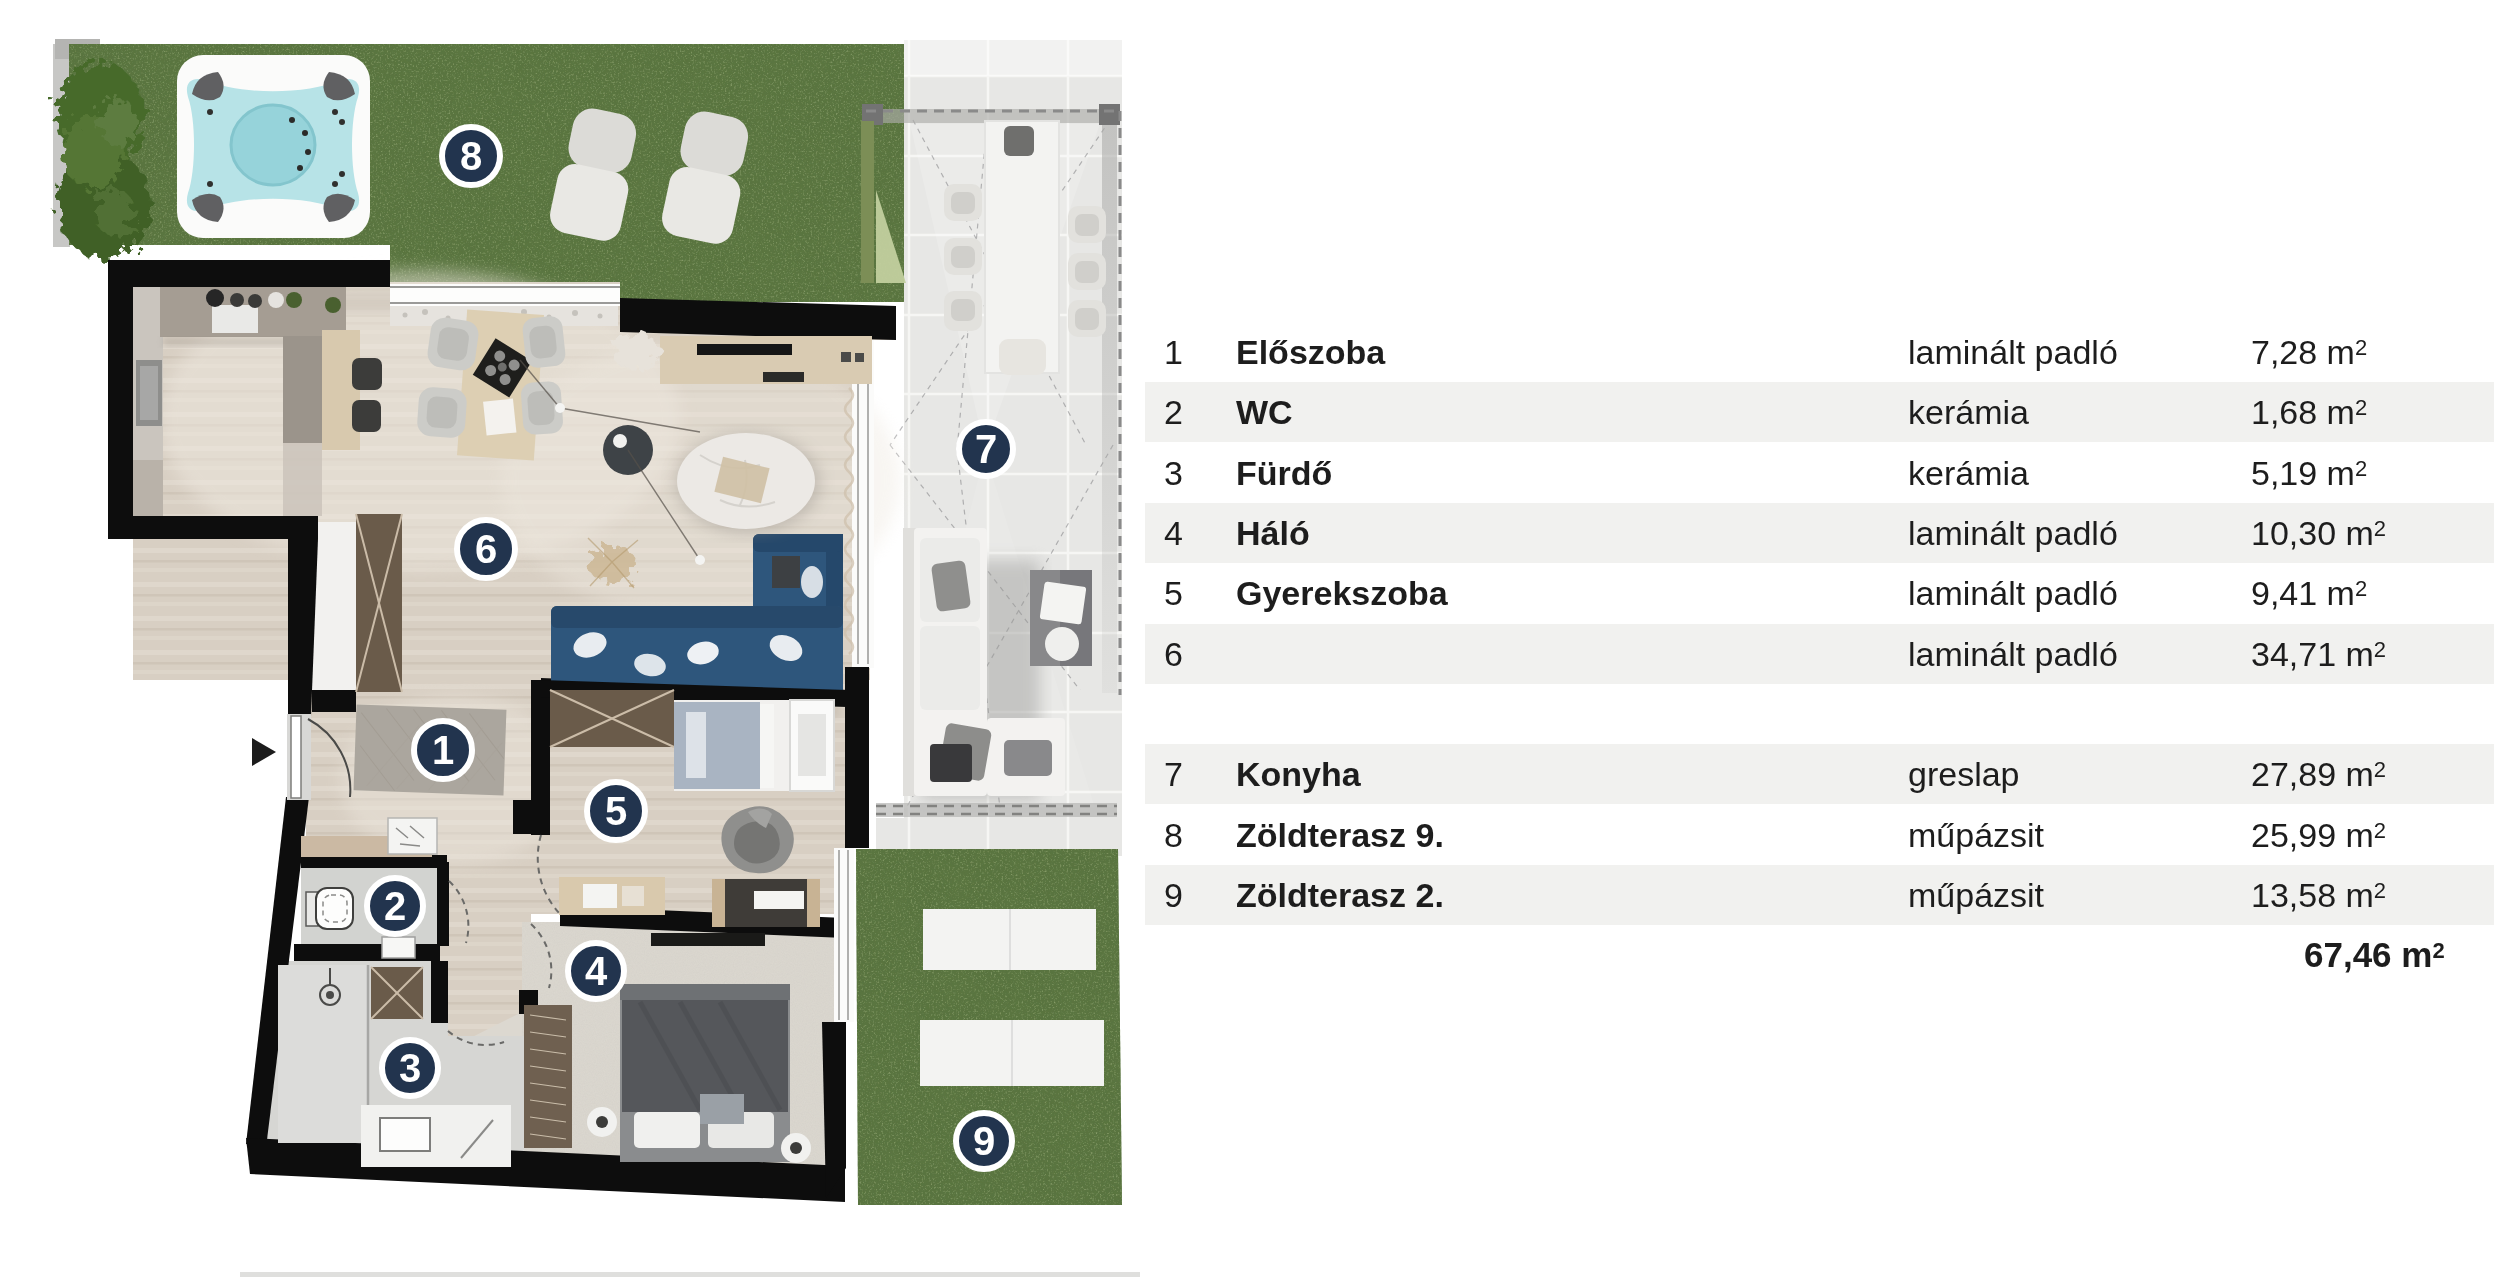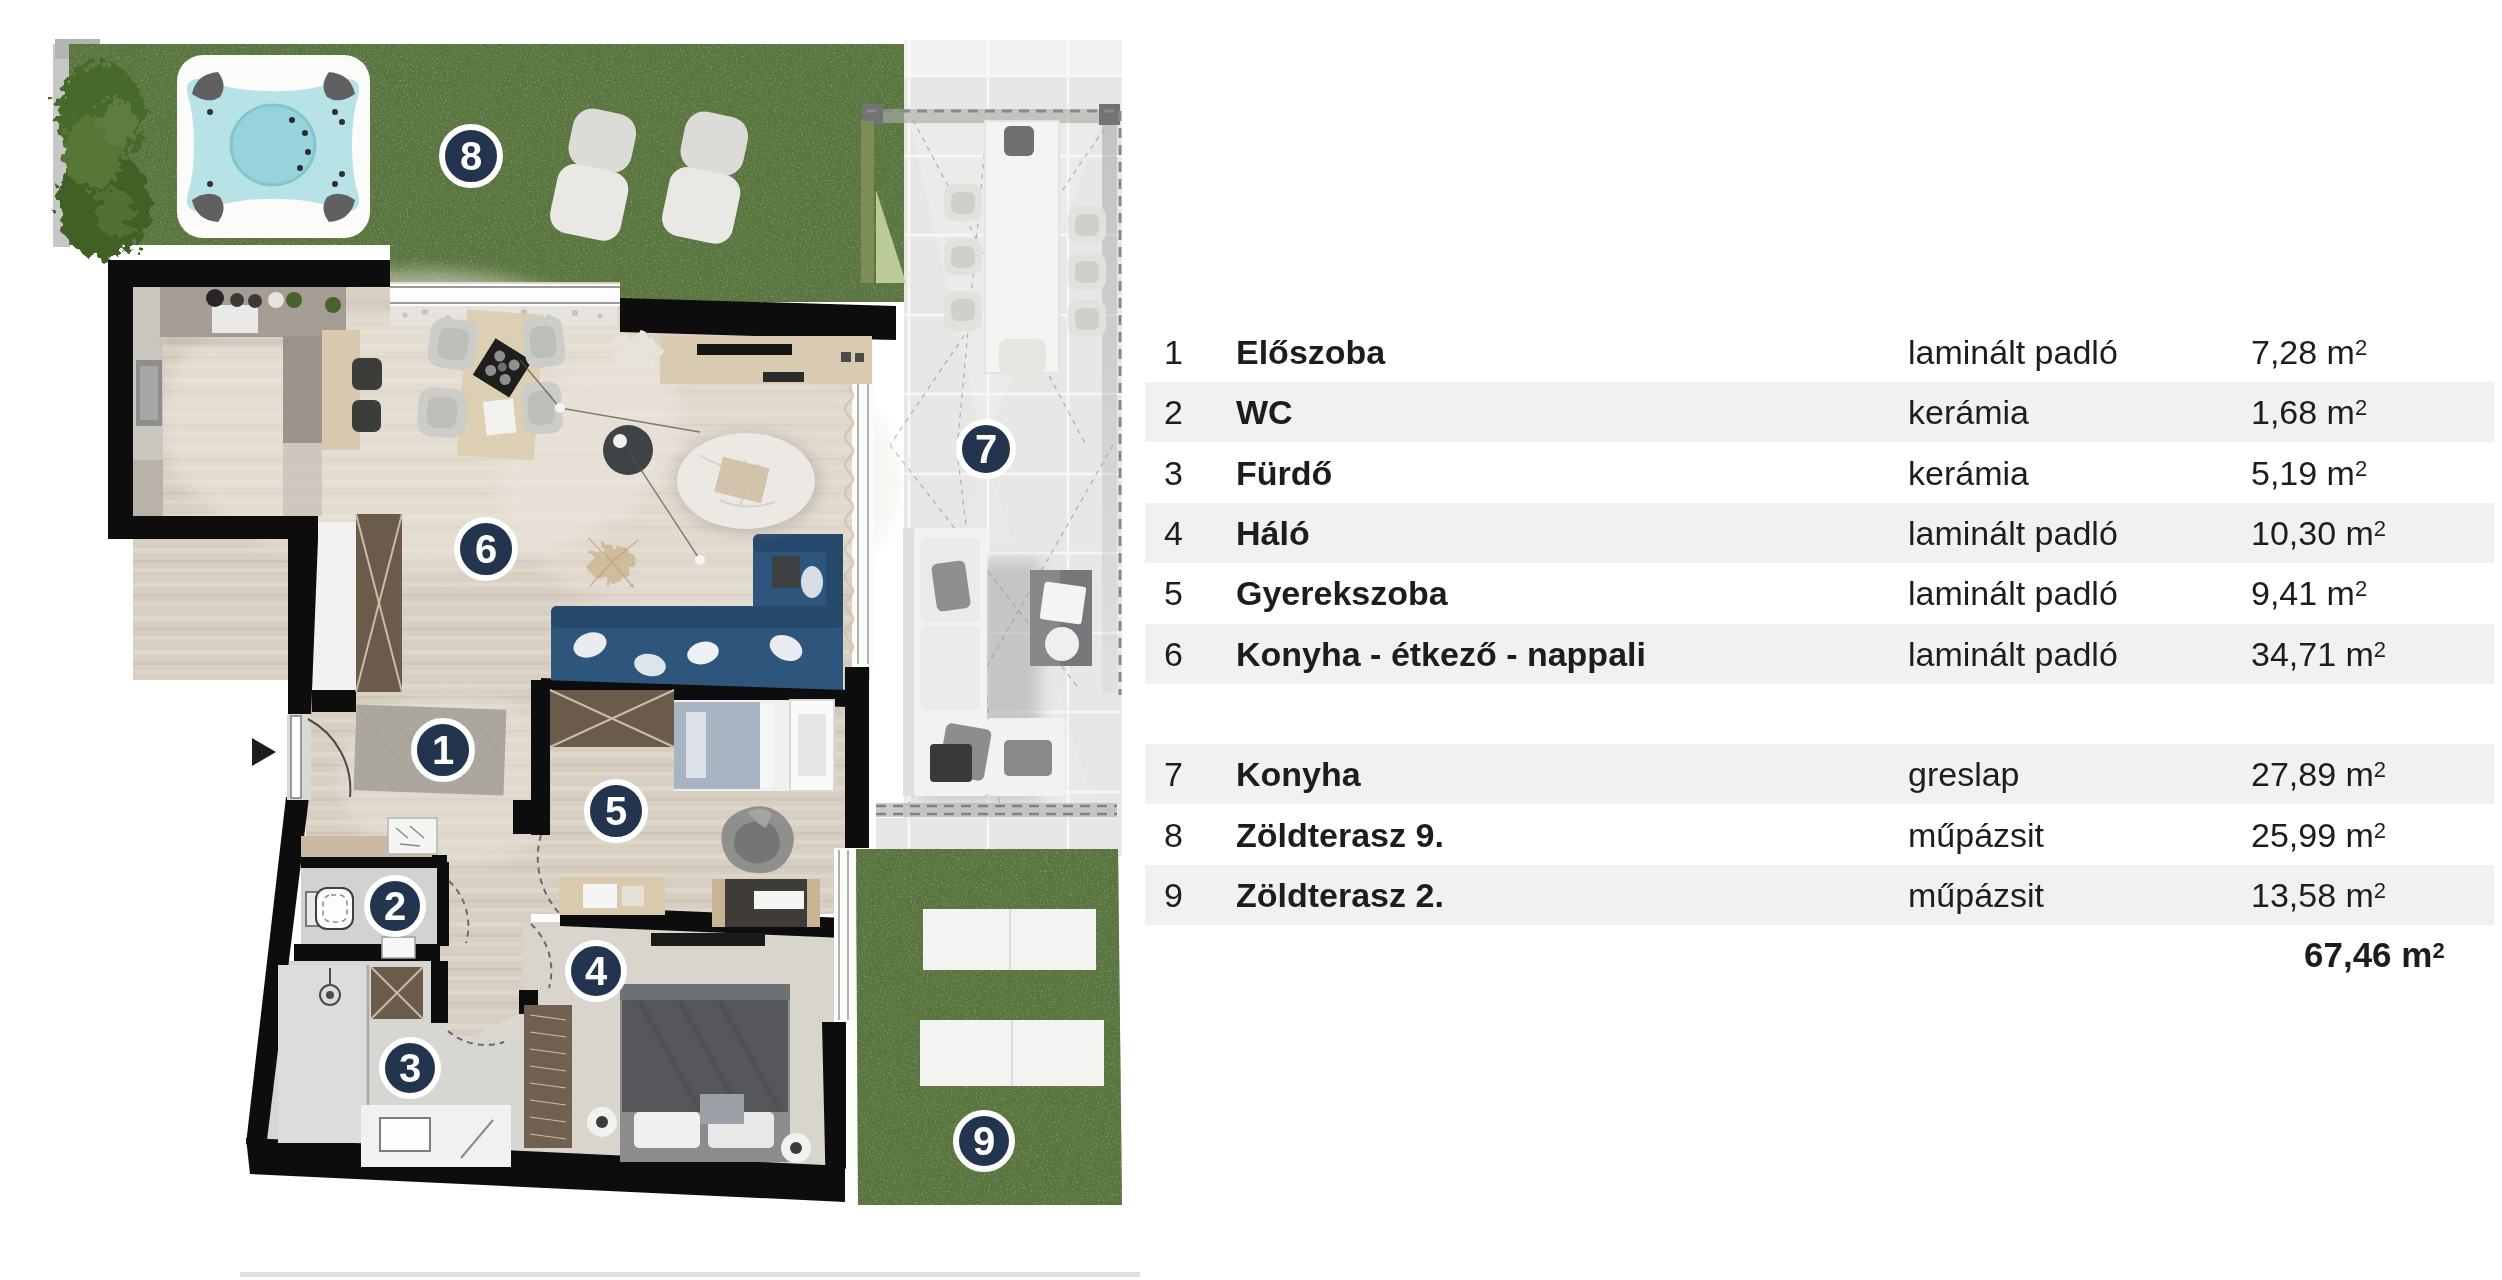--- a/index.html
+++ b/index.html
@@ -645,21 +645,20 @@
 
 <div class="row" style="top:563px;">
   <span class="cell cnum">5</span>
     <span class="cell cname">Gyerekszoba</span>
     <span class="cell cmat">laminált padló</span>
     <span class="cell cval">9,41 m<sup>2</sup></span>
 </div>
 
 <div class="row stripe" style="top:624px;">
   <span class="cell cnum">6</span>
-    <span class="cell cname">Konyha - étkező - nappali</span>
     <span class="cell cmat">laminált padló</span>
     <span class="cell cval">34,71 m<sup>2</sup></span>
 </div>
 
 <div class="row" style="top:684px;">
   <span class="cell cval tot" style="left:1138px;margin-top:48px;">68,57 m<sup>2</sup></span>
 </div>
 
 <div class="row stripe" style="top:744px;">
   <span class="cell cnum">7</span>

